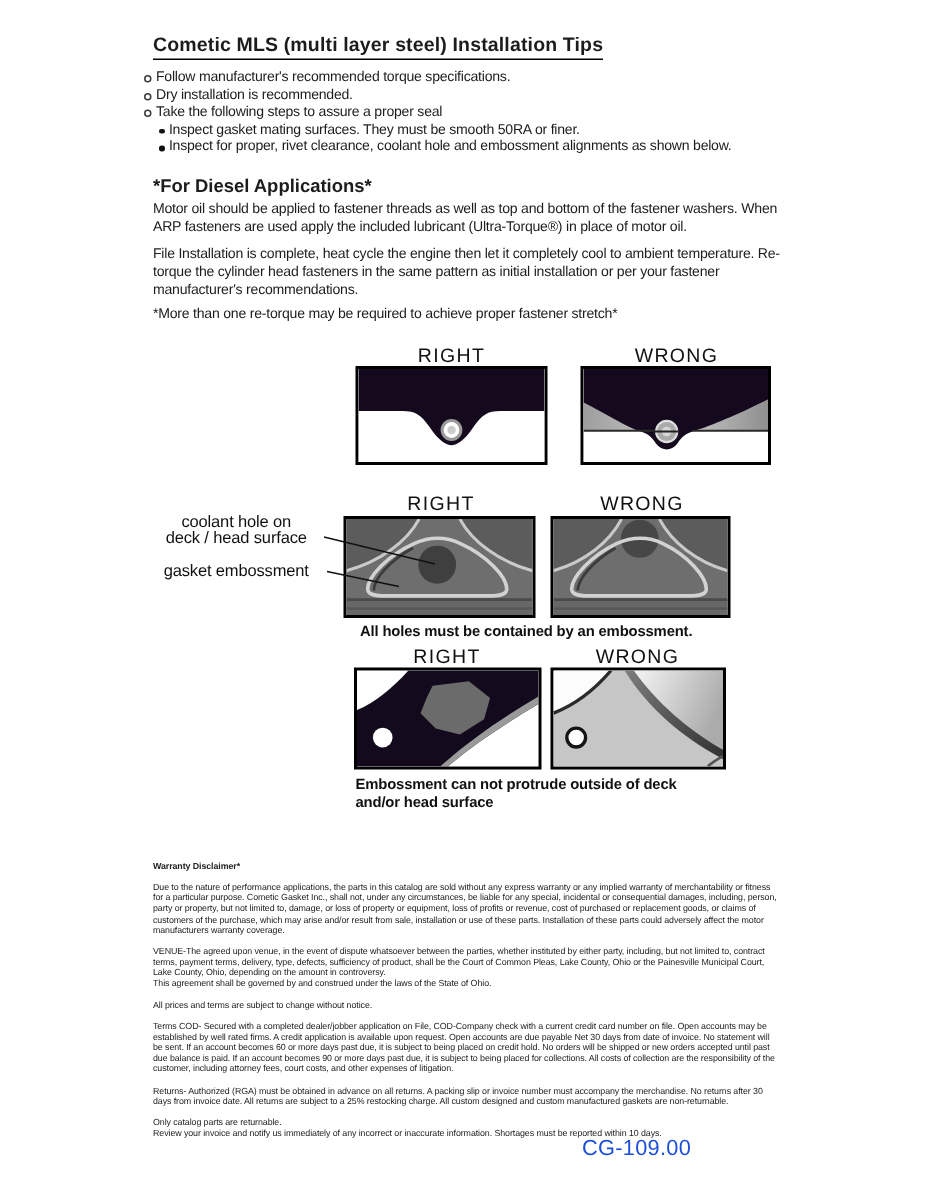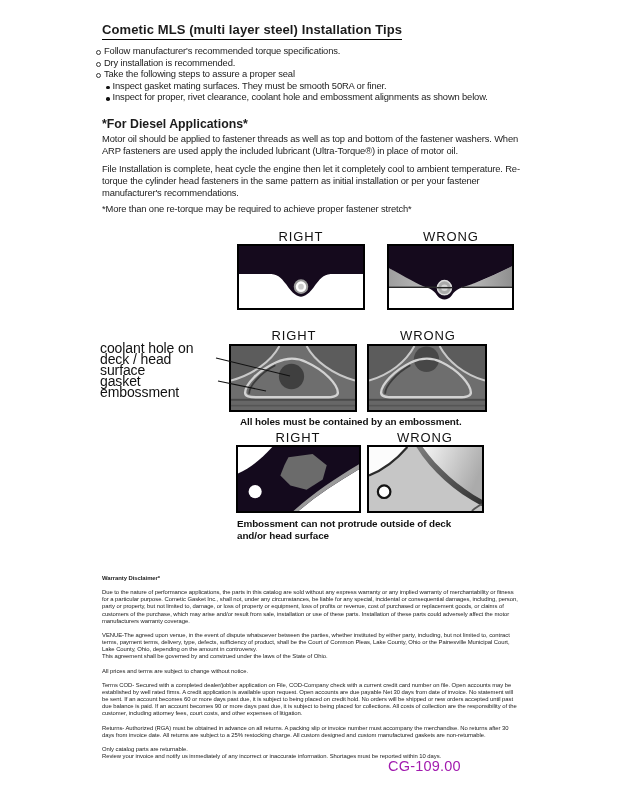--- a/index.html
+++ b/index.html
@@ -41,34 +41,34 @@
     font-size:13px;font-weight:500;letter-spacing:0.9px;color:#111;
     transform:translateX(-50%);white-space:nowrap;
   }
   .panel{
     border:2.5px solid #000;box-sizing:border-box;background:#fff;
     z-index:1;
   }
   .panel svg{display:block;width:100%;height:100%;}
   .dcaption{font-size:9.9px;font-weight:bold;letter-spacing:-0.1px;color:#111;line-height:12px;}
   .side-label{
-    font-size:14px;letter-spacing:-0.1px;color:#111;line-height:10.8px;
-    text-align:left;width:115px;
+    font-size:11px;letter-spacing:-0.1px;color:#111;line-height:10.8px;
+    text-align:center;width:115px;
   }
   .overlay{z-index:5;pointer-events:none;}
   
   .warranty{
     left:102px;top:575px;width:416px;
     font-size:5.9px;line-height:7.15px;letter-spacing:-0.05px;color:#222;
   }
   .warranty p{margin:0 0 7px 0;}
   .warranty p.tight{margin:0;}
   .w-head{font-weight:bold;margin:0 0 7px 0;}
   
-  .page-code{left:388px;top:758px;font-size:14.5px;letter-spacing:0.2px;color:#a21caf;}
+  .page-code{left:388px;top:758px;font-size:14.5px;letter-spacing:0.2px;color:#1d4ed8;}
 </style>
 </head>
 <body>
 
 <div class="page">
 
   <div class="abs title">Cometic MLS (multi layer steel) Installation Tips</div>
 
   <div class="abs tips">
     <div class="tip-row">

